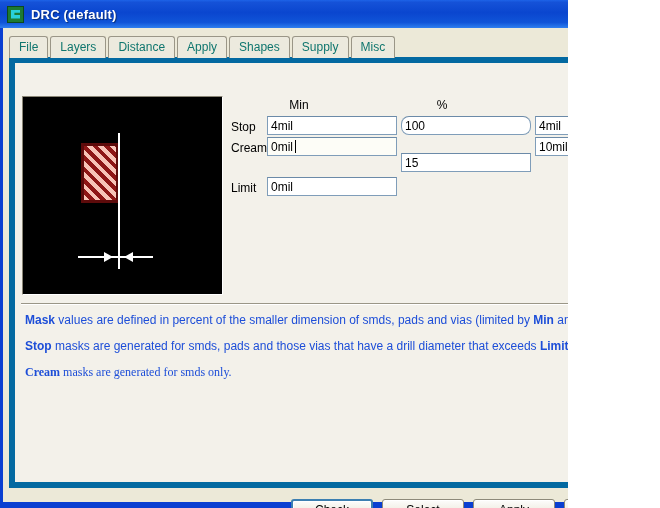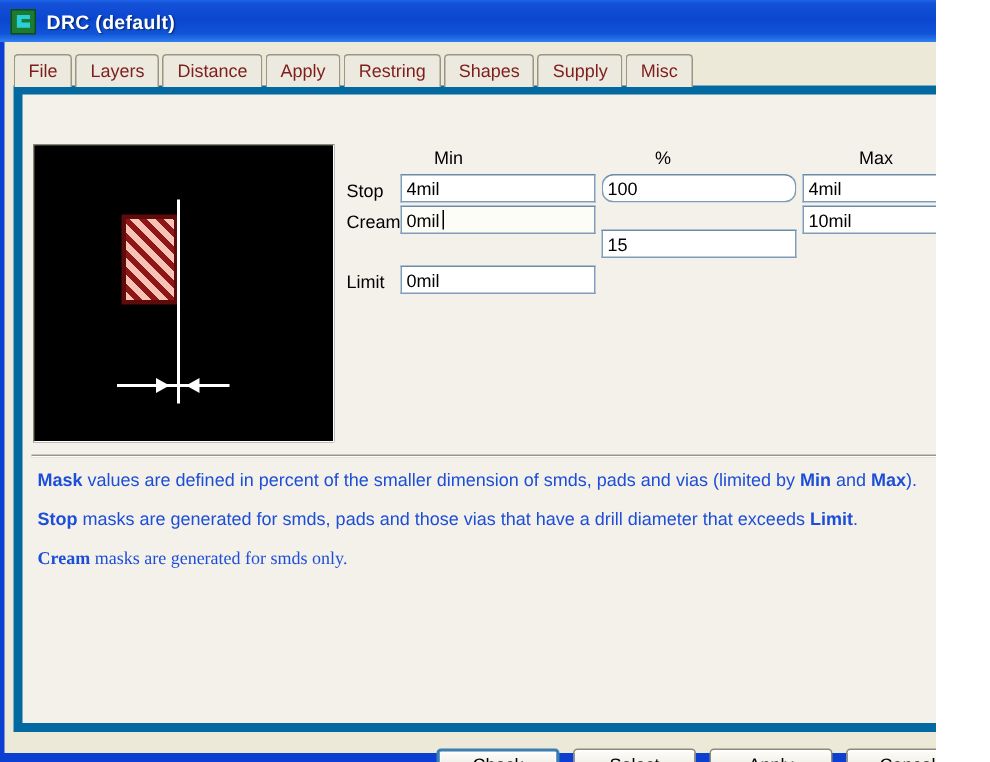--- a/index.html
+++ b/index.html
@@ -5,21 +5,21 @@
   html, body {
     margin: 0;
     padding: 0;
     background: #ffffff;
   }
   body {
     font-family: "Liberation Sans", sans-serif;
   }
   #window {
     position: relative;
-    width: 624px;
+    width: 568px;
     height: 508px;
     box-sizing: border-box;
     background: #0a3fd1;
     overflow: hidden;
     font-family: "Liberation Sans", sans-serif;
   }
   
   #titlebar {
     position: absolute;
     left: 0; top: 0;
@@ -99,21 +99,21 @@
     height: 26px;
     display: flex;
     align-items: flex-end;
     z-index: 3;
   }
   .tab {
     height: 22px;
     line-height: 21px;
     padding: 0 9px;
     font-size: 12px;
-    color: #7f1d1d;
+    color: #0f766e;
     background: #eceade;
     border: 1px solid #9a9687;
     border-bottom: none;
     border-radius: 3px 3px 0 0;
     margin-right: 2px;
     box-sizing: border-box;
     cursor: default;
     white-space: nowrap;
     position: relative;
   }
@@ -358,21 +358,20 @@
       <div class="desc-line" style="top:302px;font-family:Liberation Serif, serif;">
         <b>Cream</b><span> masks are generated for smds only.</span>
       </div>
     </div>
 
     <div id="tabstrip">
         <div class="tab"><span>File</span></div>
         <div class="tab"><span>Layers</span></div>
         <div class="tab"><span>Distance</span></div>
         <div class="tab"><span>Apply</span></div>
-        <div class="tab"><span>Restring</span></div>
         <div class="tab"><span>Shapes</span></div>
         <div class="tab"><span>Supply</span></div>
         <div class="tab"><span>Misc</span></div>
       </div>
 
     <div id="buttonbar">
         <button class="btn default"><span>Check</span></button>
         <button class="btn"><span>Select</span></button>
         <button class="btn"><span>Apply</span></button>
         <button class="btn"><span>Cancel</span></button>

